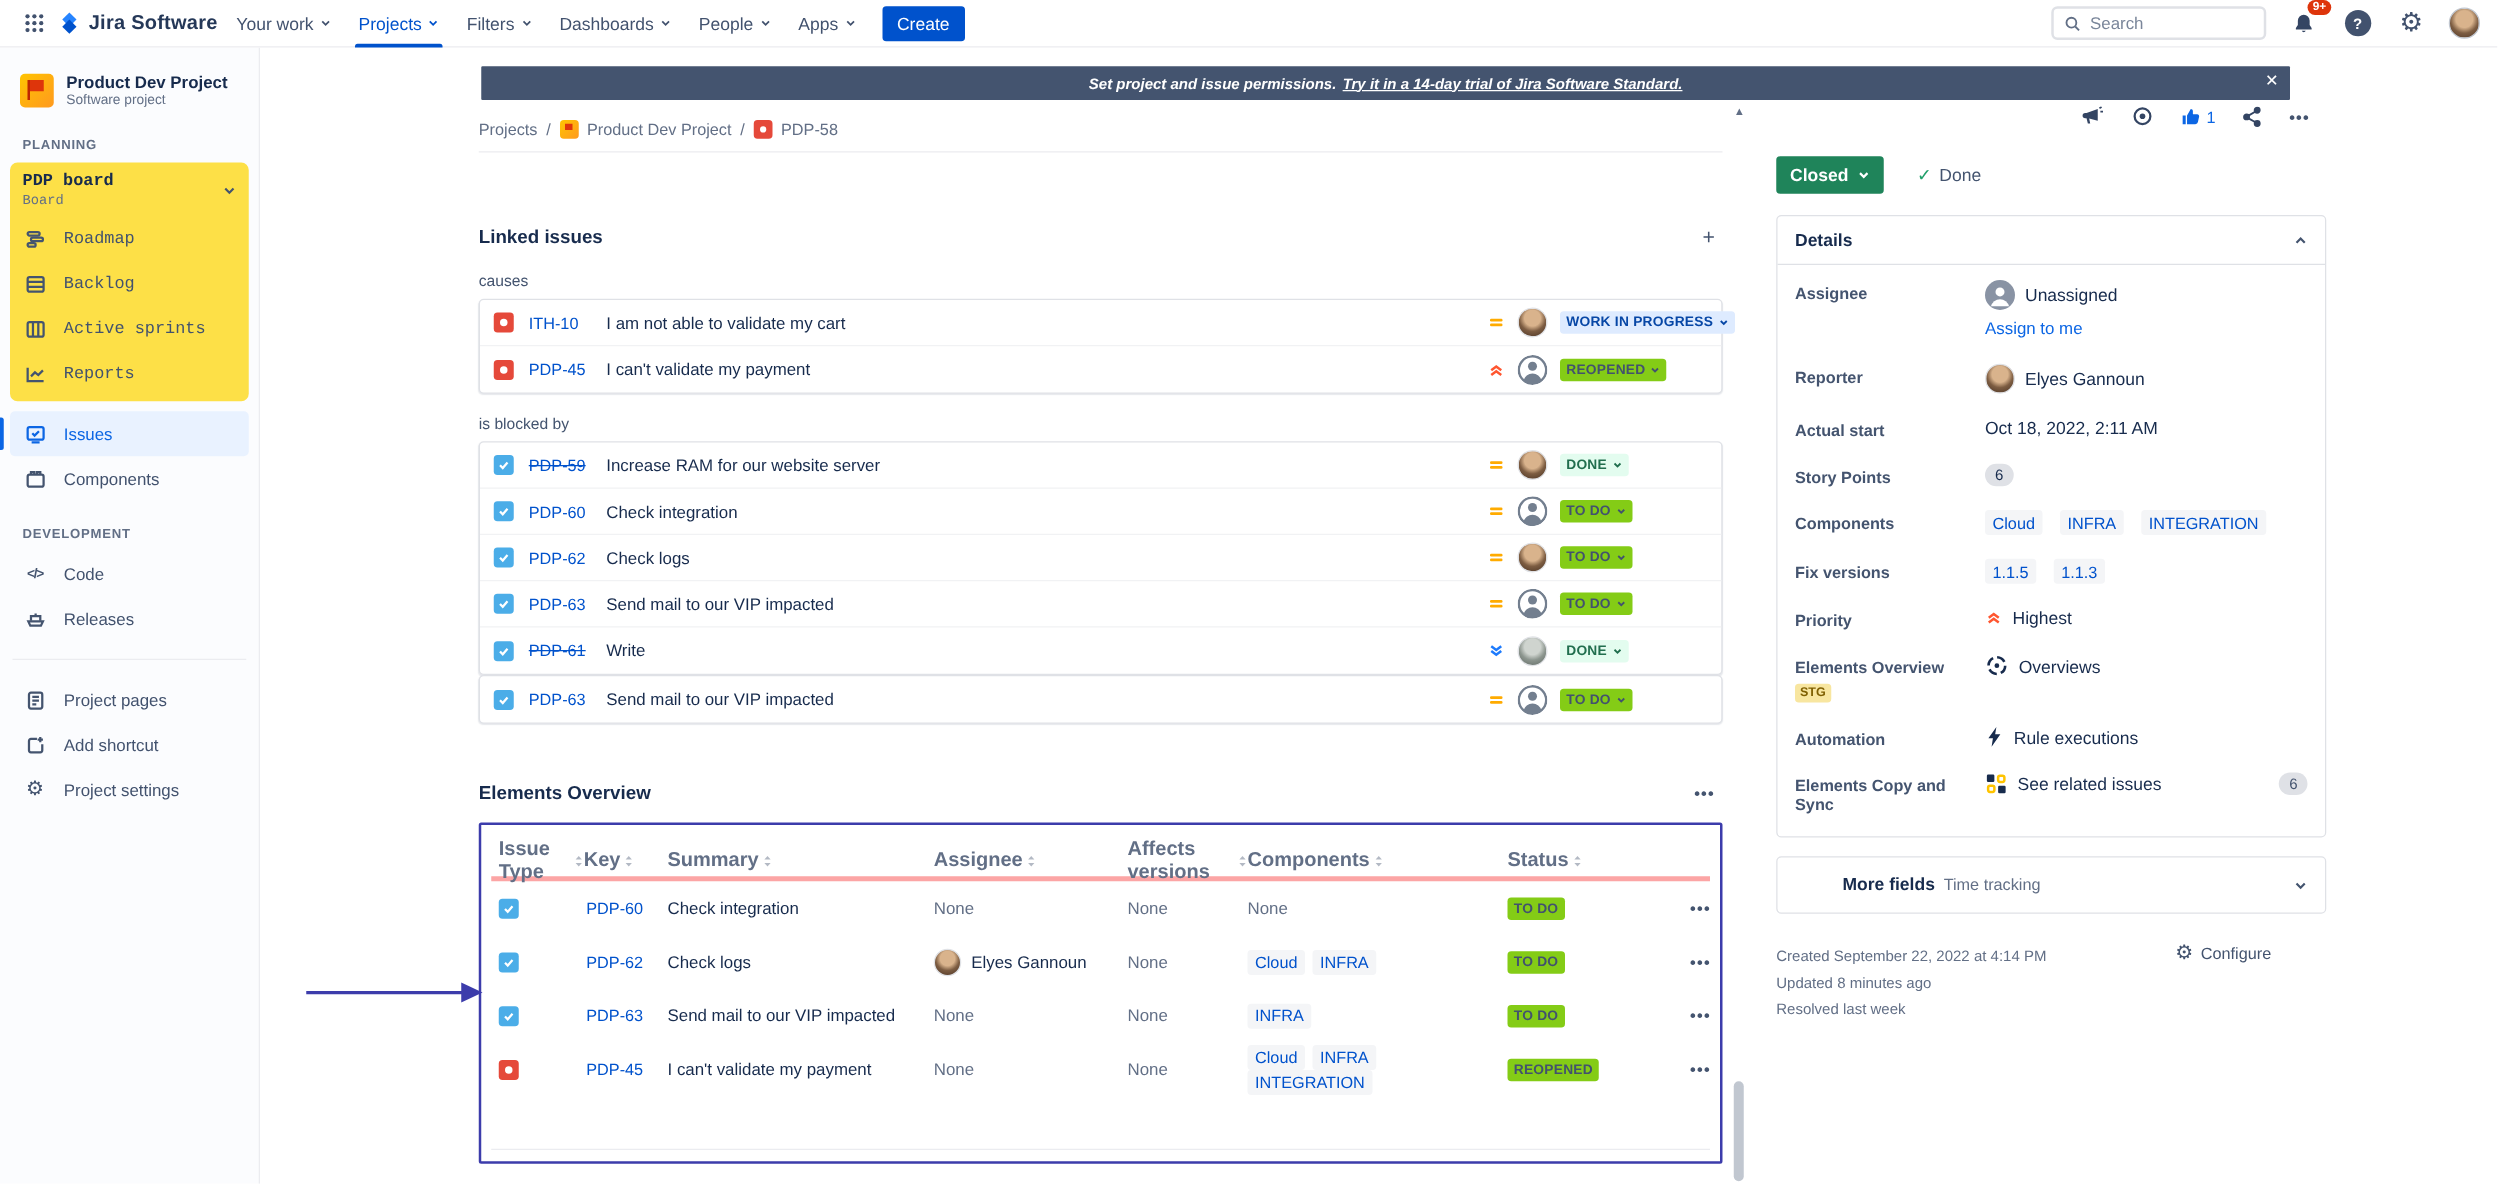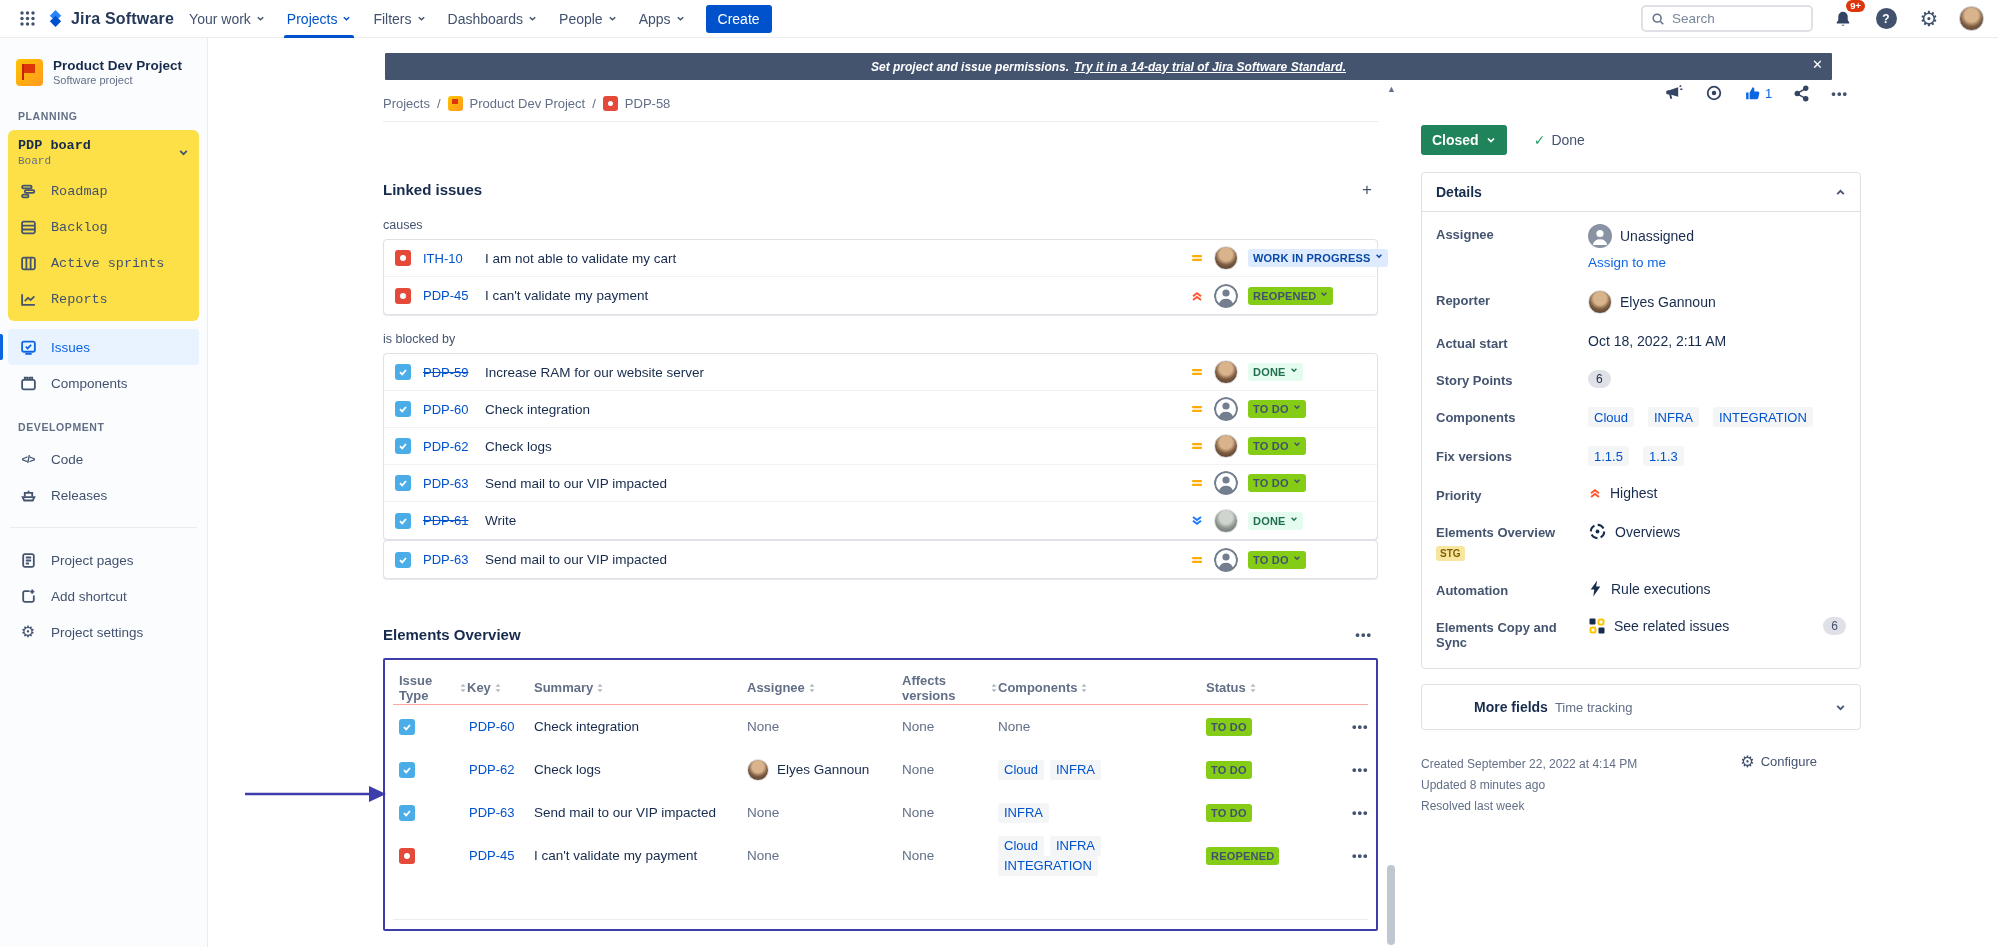--- a/index.html
+++ b/index.html
@@ -85,34 +85,34 @@
   .bugdot { width:6px; height:6px; border-radius:50%; background:#fff; }
   .ikey { font-size:13px; color:#0052CC; text-decoration:none; margin-left:2px; min-width:52px; cursor:pointer; }
   .ikey.struck { text-decoration:line-through; }
   .isum { font-size:13.5px; color:#172B4D; }
   .spacer { flex:1; }
   .prio { flex:none; display:flex; }
   .av { width:24px; height:24px; border-radius:50%; flex:none; overflow:hidden; }
   .av.photo { background:radial-gradient(circle at 50% 34%, #D9B38C 0 35%, #7d5d42 58%, #453022 100%); border:1px solid #E0E2E6; }
   .av.photo2 { background:radial-gradient(circle at 50% 34%, #cfd4cf 0 35%, #8d968f 58%, #5c6660 100%); border:1px solid #E0E2E6; }
   .av.sm { width:22px; height:22px; }
-  .status { display:inline-flex; gap:4px; font-size:11px; font-weight:700; letter-spacing:.2px;
+  .status { display:inline-flex; align-items:center; gap:4px; font-size:11px; font-weight:700; letter-spacing:.2px;
     padding:3px 5px; border-radius:3px; cursor:pointer; white-space:nowrap; }
   .status.gray { background:#84cc16; color:#42526E; }
   .status.blue { background:#DEEBFF; color:#0747A6; }
   .status.green { background:#E3FCEF; color:#216E4E; }
 
   
   .eo-panel { margin-top:14px; border:2px solid #3C3CAB; border-radius:2px; background:#fff; padding:11px 0 9px; }
   .eo-title-row { display:flex; align-items:center; gap:9px; padding:0 14px 4px; }
   .eo-title { font-size:16px; font-weight:600; color:#172B4D; }
   .refresh-btn { background:none; border:none; cursor:pointer; color:#44546F; display:flex; padding:2px; }
   .eo-table { margin:0 8px; }
   .eo-grid { display:grid; grid-template-columns:68px 67px 213px 155px 96px 208px 146px 1fr; align-items:center; padding:0 6px; }
-  .eo-thead { height:34px; border-bottom:1px solid #fca5a5; color:#626F86; font-size:13px; font-weight:600; }
+  .eo-thead { height:34px; border-bottom:4px solid #fca5a5; color:#626F86; font-size:16px; font-weight:600; }
   .eo-th { display:flex; align-items:center; gap:3px; cursor:pointer; }
   .sort-ic { color:#B3B9C4; flex:none; }
   .eo-row { height:43px; font-size:13.5px; color:#172B4D; }
   .eo-row:last-child { border-bottom:1px solid #EBECF0; }
   .eo-none { color:#626F86; }
   .chip { display:inline-block; background:#F4F5F7; color:#0052CC; font-size:13px; padding:2.5px 6px; border-radius:3px; margin-right:6px; cursor:pointer; }
   .eo-assignee { display:flex; align-items:center; gap:8px; }
   .row-dots { text-align:right; padding-right:4px; cursor:pointer; }
   .tstatus { display:inline-flex; font-size:11px; font-weight:700; padding:3px 5px; border-radius:3px; white-space:nowrap; }
 

